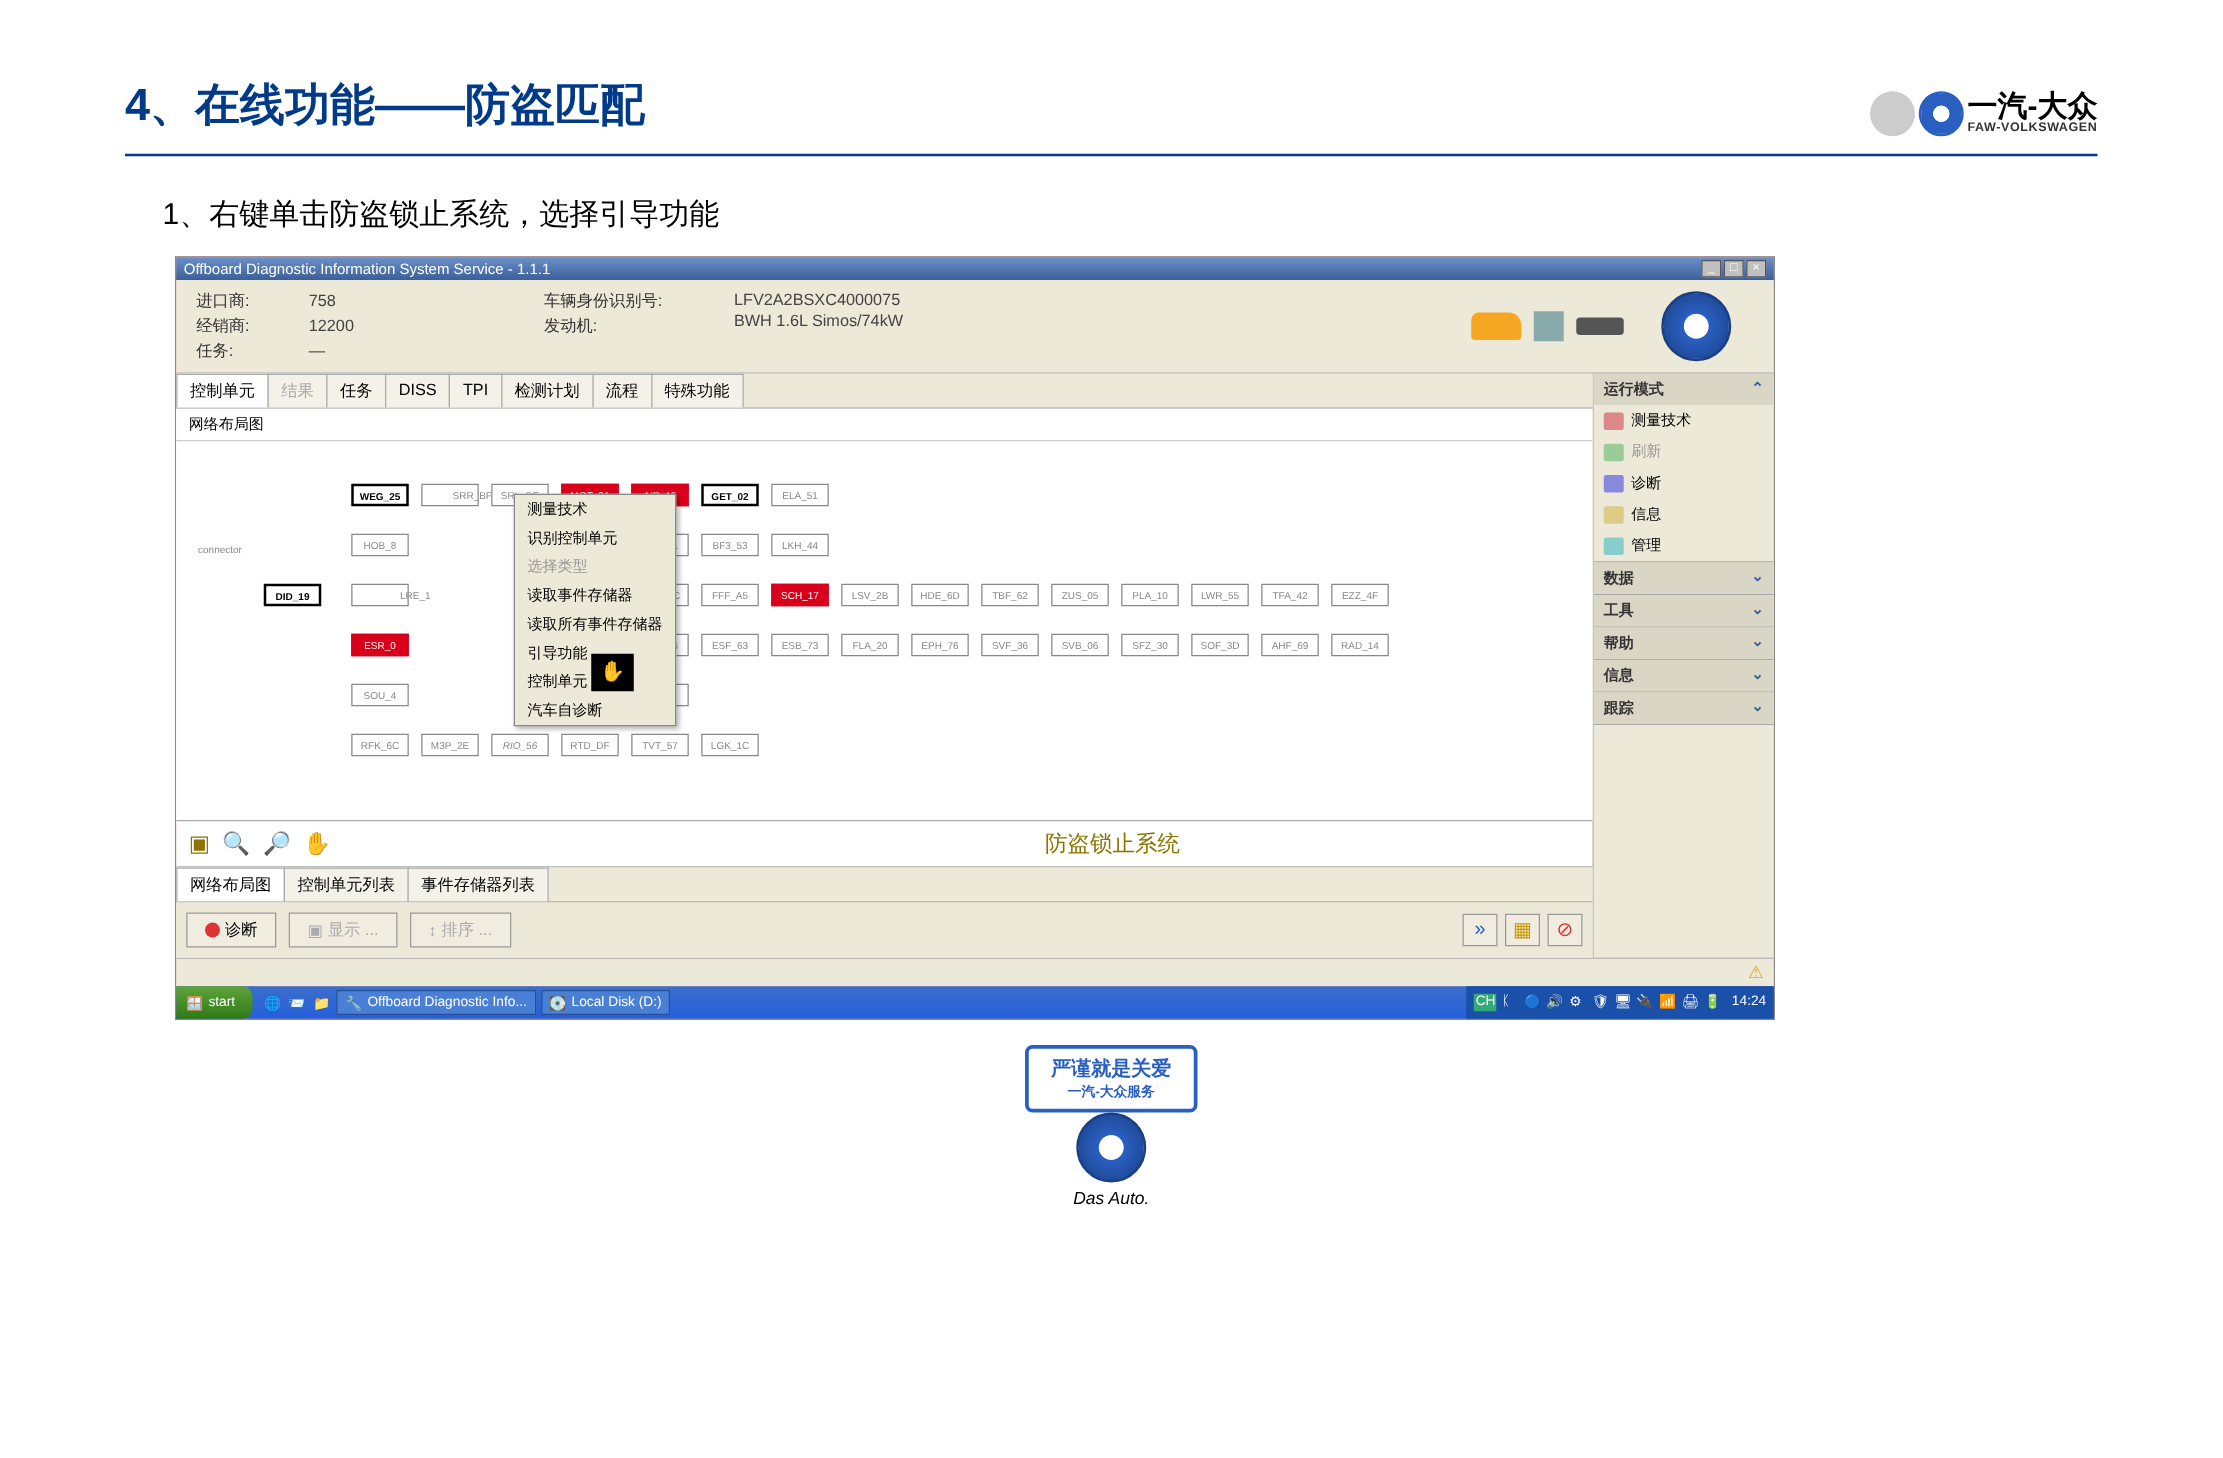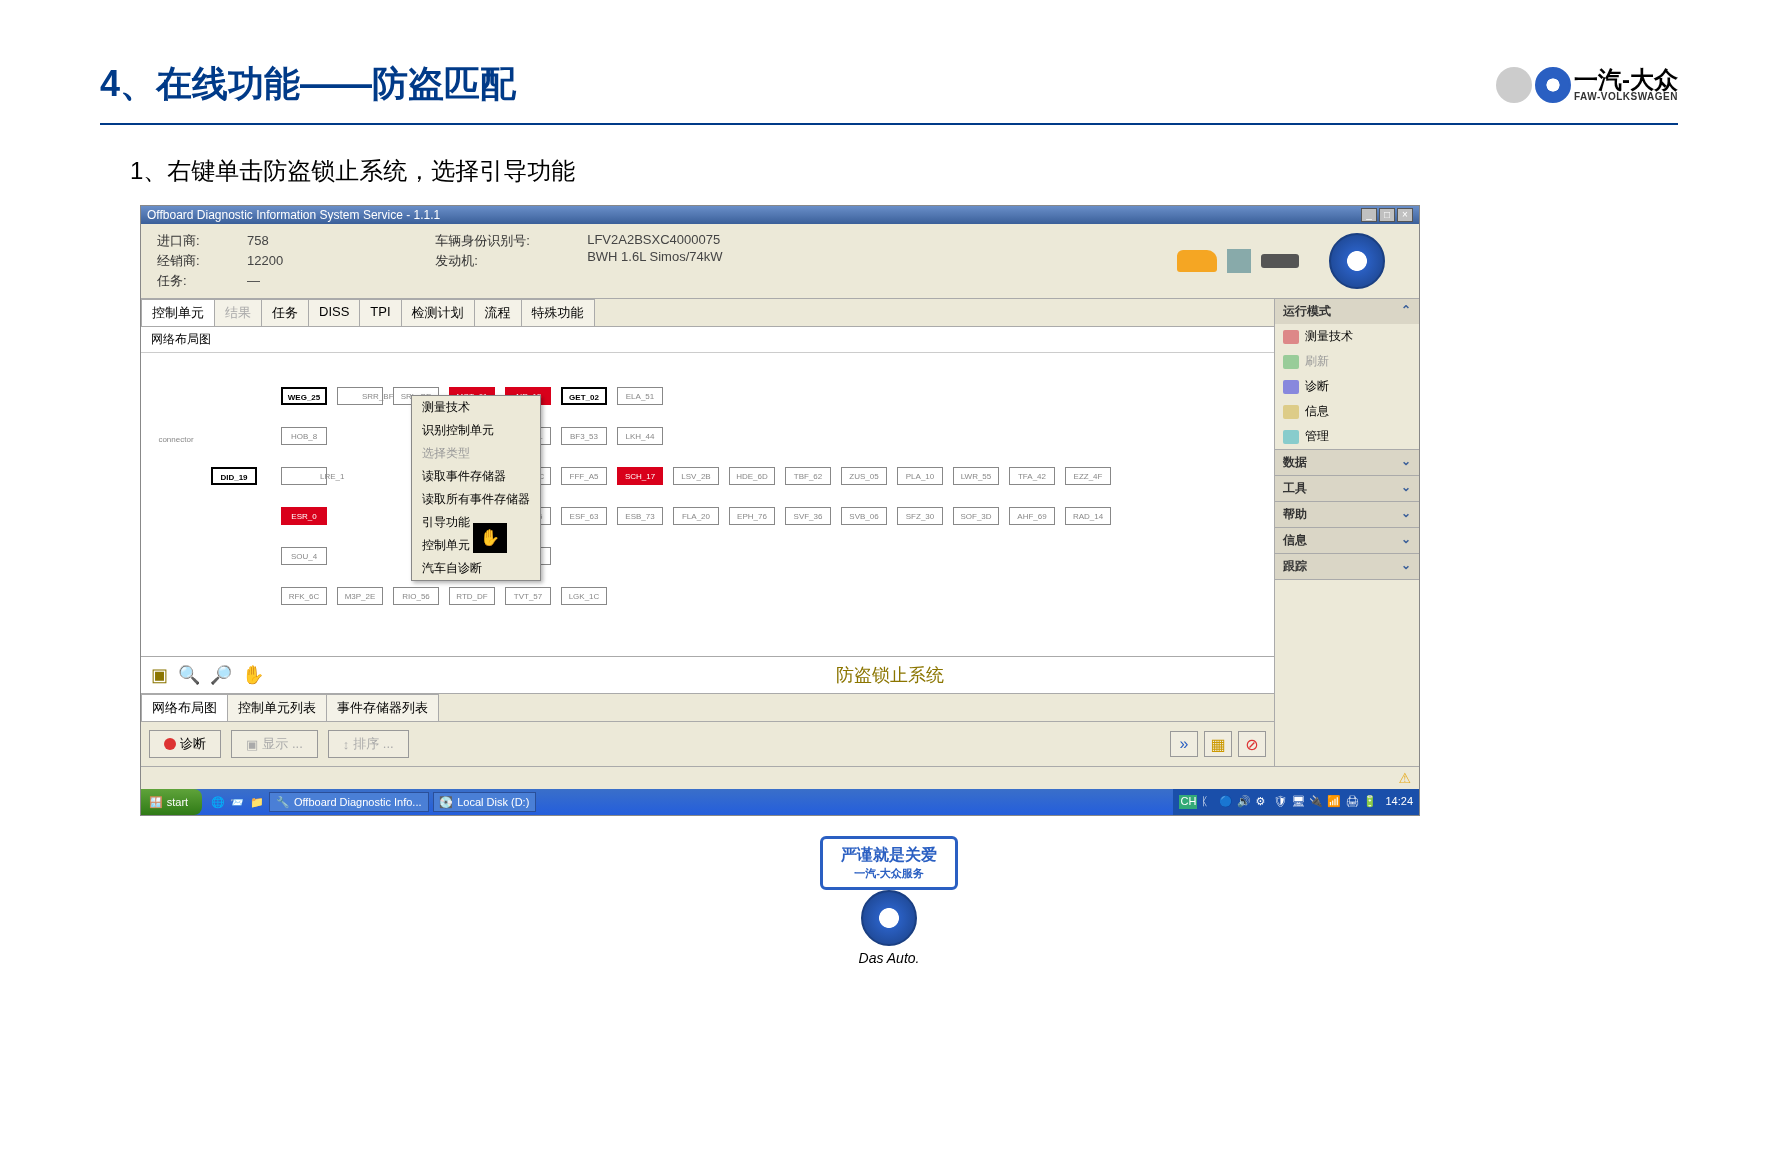--- a/index.html
+++ b/index.html
@@ -1,19 +1,19 @@
 <!DOCTYPE html>
 <html><head>
 <meta charset="utf-8">
 <style>
 * { box-sizing: border-box; margin: 0; padding: 0; font-family: "Microsoft YaHei", Arial, sans-serif; }
 body { background: #fff; width: 1778px; height: 1166px; position: relative; }
 
 .slide { padding: 60px 100px 20px 100px; }
-.slide-title { color: #003a88; font-size: 36px; font-weight: bold; border-bottom: 2px solid #003a88; padding-bottom: 14px; margin-bottom: 30px; display: flex; justify-content: space-between; align-items: center; }
+.slide-title { color: #003a88; font-size: 36px; font-weight: bold; border-bottom: 2px solid #003a88; padding-bottom: 14px; margin-bottom: 30px; display: flex; justify-content: space-between; align-items: flex-end; }
 .brand { display: flex; align-items: center; gap: 3px; font-size: 18px; color: #333; }
 .brand-logo { width: 36px; height: 36px; border-radius: 50%; background: #ccc; display: inline-block; }
 .brand-vw { width: 36px; height: 36px; border-radius: 50%; background: radial-gradient(circle,#fff 28%,#2a5fc2 30%); border:2px solid #2a5fc2; display:inline-block; }
 .brand-text { display:flex; flex-direction:column; line-height:1; }
 .brand-text .cn { font-size:24px; font-weight:bold; color:#000; }
 .brand-text .en { font-size:10px; color:#333; letter-spacing:0.5px; }
 
 .slide-subtitle { font-size: 24px; color: #000; margin: 8px 0 18px 30px; }
 
 .app-window { margin-left: 40px; width: 1280px; border: 1px solid #888; background: #fca5a5; position: relative; }
@@ -197,21 +197,21 @@
           <div class="node" style="left:812px; top:180px;">SOF_3D</div>
           <div class="node" style="left:868px; top:180px;">AHF_69</div>
           <div class="node" style="left:924px; top:180px;">RAD_14</div>
 
           <div class="node" style="left:140px; top:220px;">SOU_4</div>
           <div class="node" style="left:308px; top:220px;">ZUH_7D</div>
           <div class="node" style="left:364px; top:220px;">ZSI_18</div>
 
           <div class="node" style="left:140px; top:260px;">RFK_6C</div>
           <div class="node" style="left:196px; top:260px;">M3P_2E</div>
-          <div class="node" style="left:252px; top:260px;">RIO_56</div>
+          <div class="node" style="left:252px; top:260px;font-style:italic;">RIO_56</div>
           <div class="node" style="left:308px; top:260px;">RTD_DF</div>
           <div class="node" style="left:364px; top:260px;">TVT_57</div>
           <div class="node" style="left:420px; top:260px;">LGK_1C</div>
 
           <div class="context-menu" id="ctx-menu">
               <div>测量技术</div>
               <div>识别控制单元</div>
               <div class="disabled">选择类型</div>
               <div>读取事件存储器</div>
               <div>读取所有事件存储器</div>

